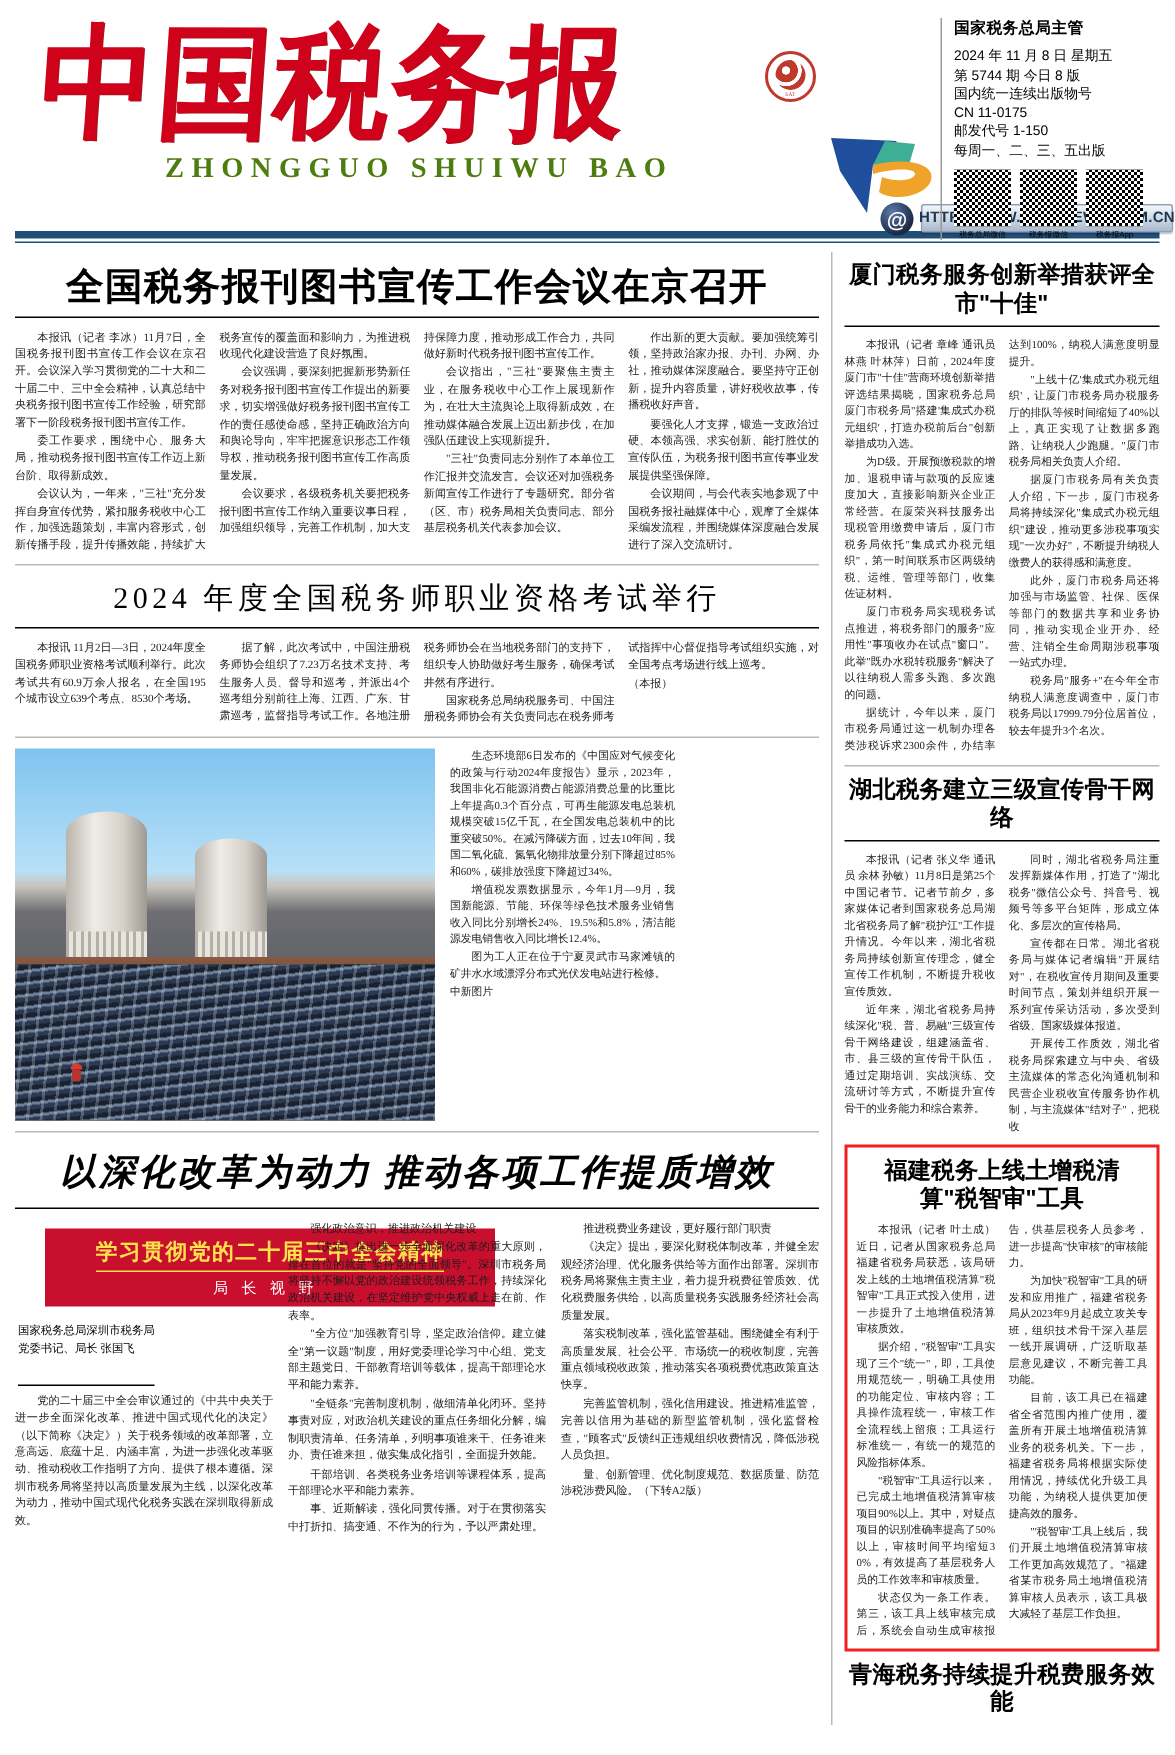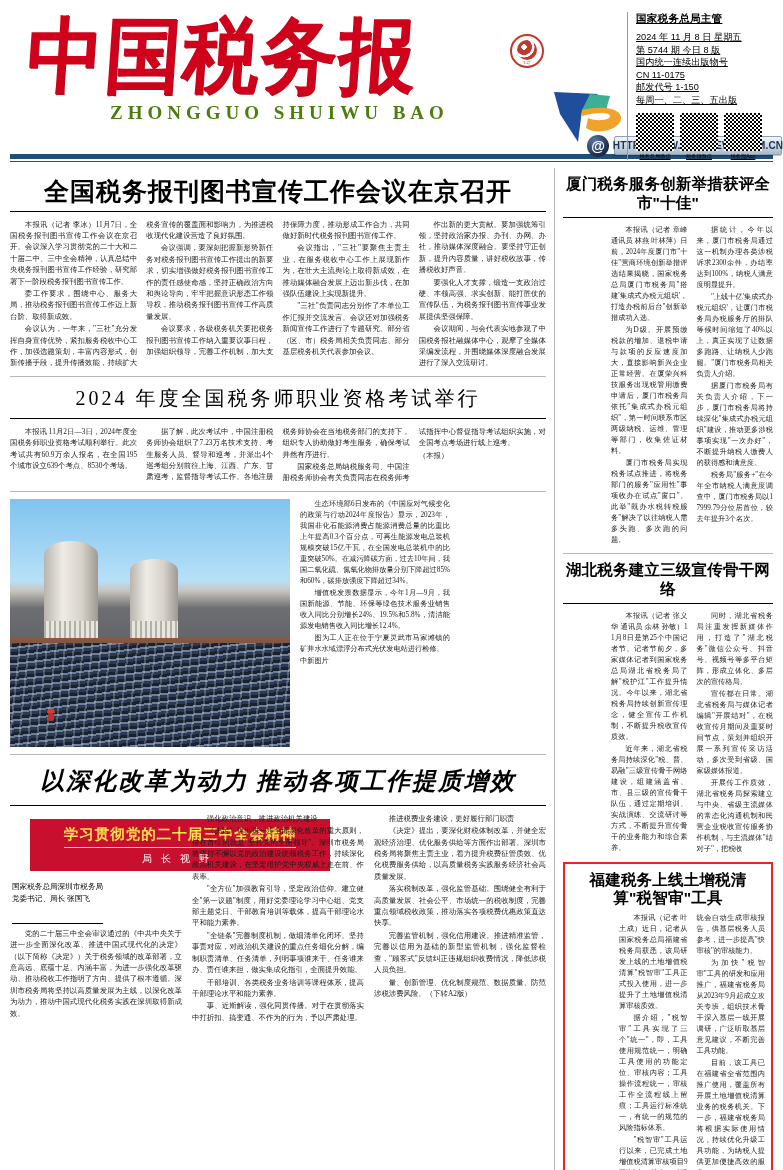--- a/index.html
+++ b/index.html
@@ -94,21 +94,20 @@
     font-family: "Liberation Sans", sans-serif;
     font-size: 10px; font-weight: bold; color: #20364f;
     letter-spacing: .2px;
   }
   .mast-info {
     position: absolute;
     right: 10px; top: 12px;
     width: 136px;
     border-left: 1px solid #999;
     padding-left: 8px;
-    text-decoration: underline;
   }
   .mast-info .org {
     font-family: "Liberation Sans", sans-serif;
     font-size: 10.5px; font-weight: bold;
     margin-bottom: 5px; letter-spacing:.3px;
   }
   .mast-info .line {
     font-family: "Liberation Sans", sans-serif;
     font-size: 9.2px; line-height: 12.5px; white-space: nowrap;
   }
@@ -156,21 +155,21 @@
   h3.side {
     font-family: "Liberation Sans","DejaVu Sans", sans-serif;
     font-size: 15.5px; font-weight: bold;
     text-align:center; margin: 7px 0 5px; letter-spacing: .2px;
     line-height: 1.2;
   }
 
   
   .cols3 { column-count: 3; column-gap: 10px; column-rule: none; }
   .cols4 { column-count: 4; column-gap: 9px; }
-  .cols2 { column-count: 2; column-gap: 9px; margin-left: 48px; }
+  .cols2 { column-count: 2; column-gap: 9px; }
   .body-txt p {
     margin: 0 0 1px;
     font-family: "Liberation Serif","DejaVu Serif", serif;
     font-size: 7.4px; line-height: 11.4px;
     text-align: justify; text-indent: 2em;
     color: #1a1a1a;
     word-break: break-all;
   }
   .side-txt p {
     margin: 0 0 1px;
@@ -399,20 +398,21 @@
 
       <h3 class="side">厦门税务服务创新举措获评全市"十佳"</h3>
       <div class="hr-thin"></div>
       <div class="cols2 side-txt">
         <p>本报讯（记者 章峰 通讯员 林燕 叶林萍）日前，2024年度厦门市"十佳"营商环境创新举措评选结果揭晓，国家税务总局厦门市税务局"搭建'集成式办税元组织'，打造办税前后台"创新举措成功入选。</p>
         <p>为D级。开展预缴税款的增加、退税申请与款项的反应速度加大，直接影响新兴企业正常经营。在厦荣兴科技服务出现税管用缴费申请后，厦门市税务局依托"集成式办税元组织"，第一时间联系市区两级纳税、运维、管理等部门，收集佐证材料。</p>
         <p>厦门市税务局实现税务试点推进，将税务部门的服务"应用性"事项收办在试点"窗口"。此举"既办水税转税服务"解决了以往纳税人需多头跑、多次跑的问题。</p>
         <p>据统计，今年以来，厦门市税务局通过这一机制办理各类涉税诉求2300余件，办结率达到100%，纳税人满意度明显提升。</p>
         <p>"上线十亿'集成式办税元组织'，让厦门市税务局办税服务厅的排队等候时间缩短了40%以上，真正实现了让数据多跑路、让纳税人少跑腿。"厦门市税务局相关负责人介绍。</p>
         <p>据厦门市税务局有关负责人介绍，下一步，厦门市税务局将持续深化"集成式办税元组织"建设，推动更多涉税事项实现"一次办好"，不断提升纳税人缴费人的获得感和满意度。</p>
+        <p>此外，厦门市税务局还将加强与市场监管、社保、医保等部门的数据共享和业务协同，推动实现企业开办、经营、注销全生命周期涉税事项一站式办理。</p>
         <p>税务局"服务+"在今年全市纳税人满意度调查中，厦门市税务局以17999.79分位居首位，较去年提升3个名次。</p>
       </div>
 
       <div class="hr-gray"></div>
 
       <h3 class="side">湖北税务建立三级宣传骨干网络</h3>
       <div class="hr-thin"></div>
       <div class="cols2 side-txt">
         <p>本报讯（记者 张义华 通讯员 余林 孙敏）11月8日是第25个中国记者节。记者节前夕，多家媒体记者到国家税务总局湖北省税务局了解"税护江"工作提升情况。今年以来，湖北省税务局持续创新宣传理念，健全宣传工作机制，不断提升税收宣传质效。</p>
         <p>近年来，湖北省税务局持续深化"税、普、易融"三级宣传骨干网络建设，组建涵盖省、市、县三级的宣传骨干队伍，通过定期培训、实战演练、交流研讨等方式，不断提升宣传骨干的业务能力和综合素养。</p>

